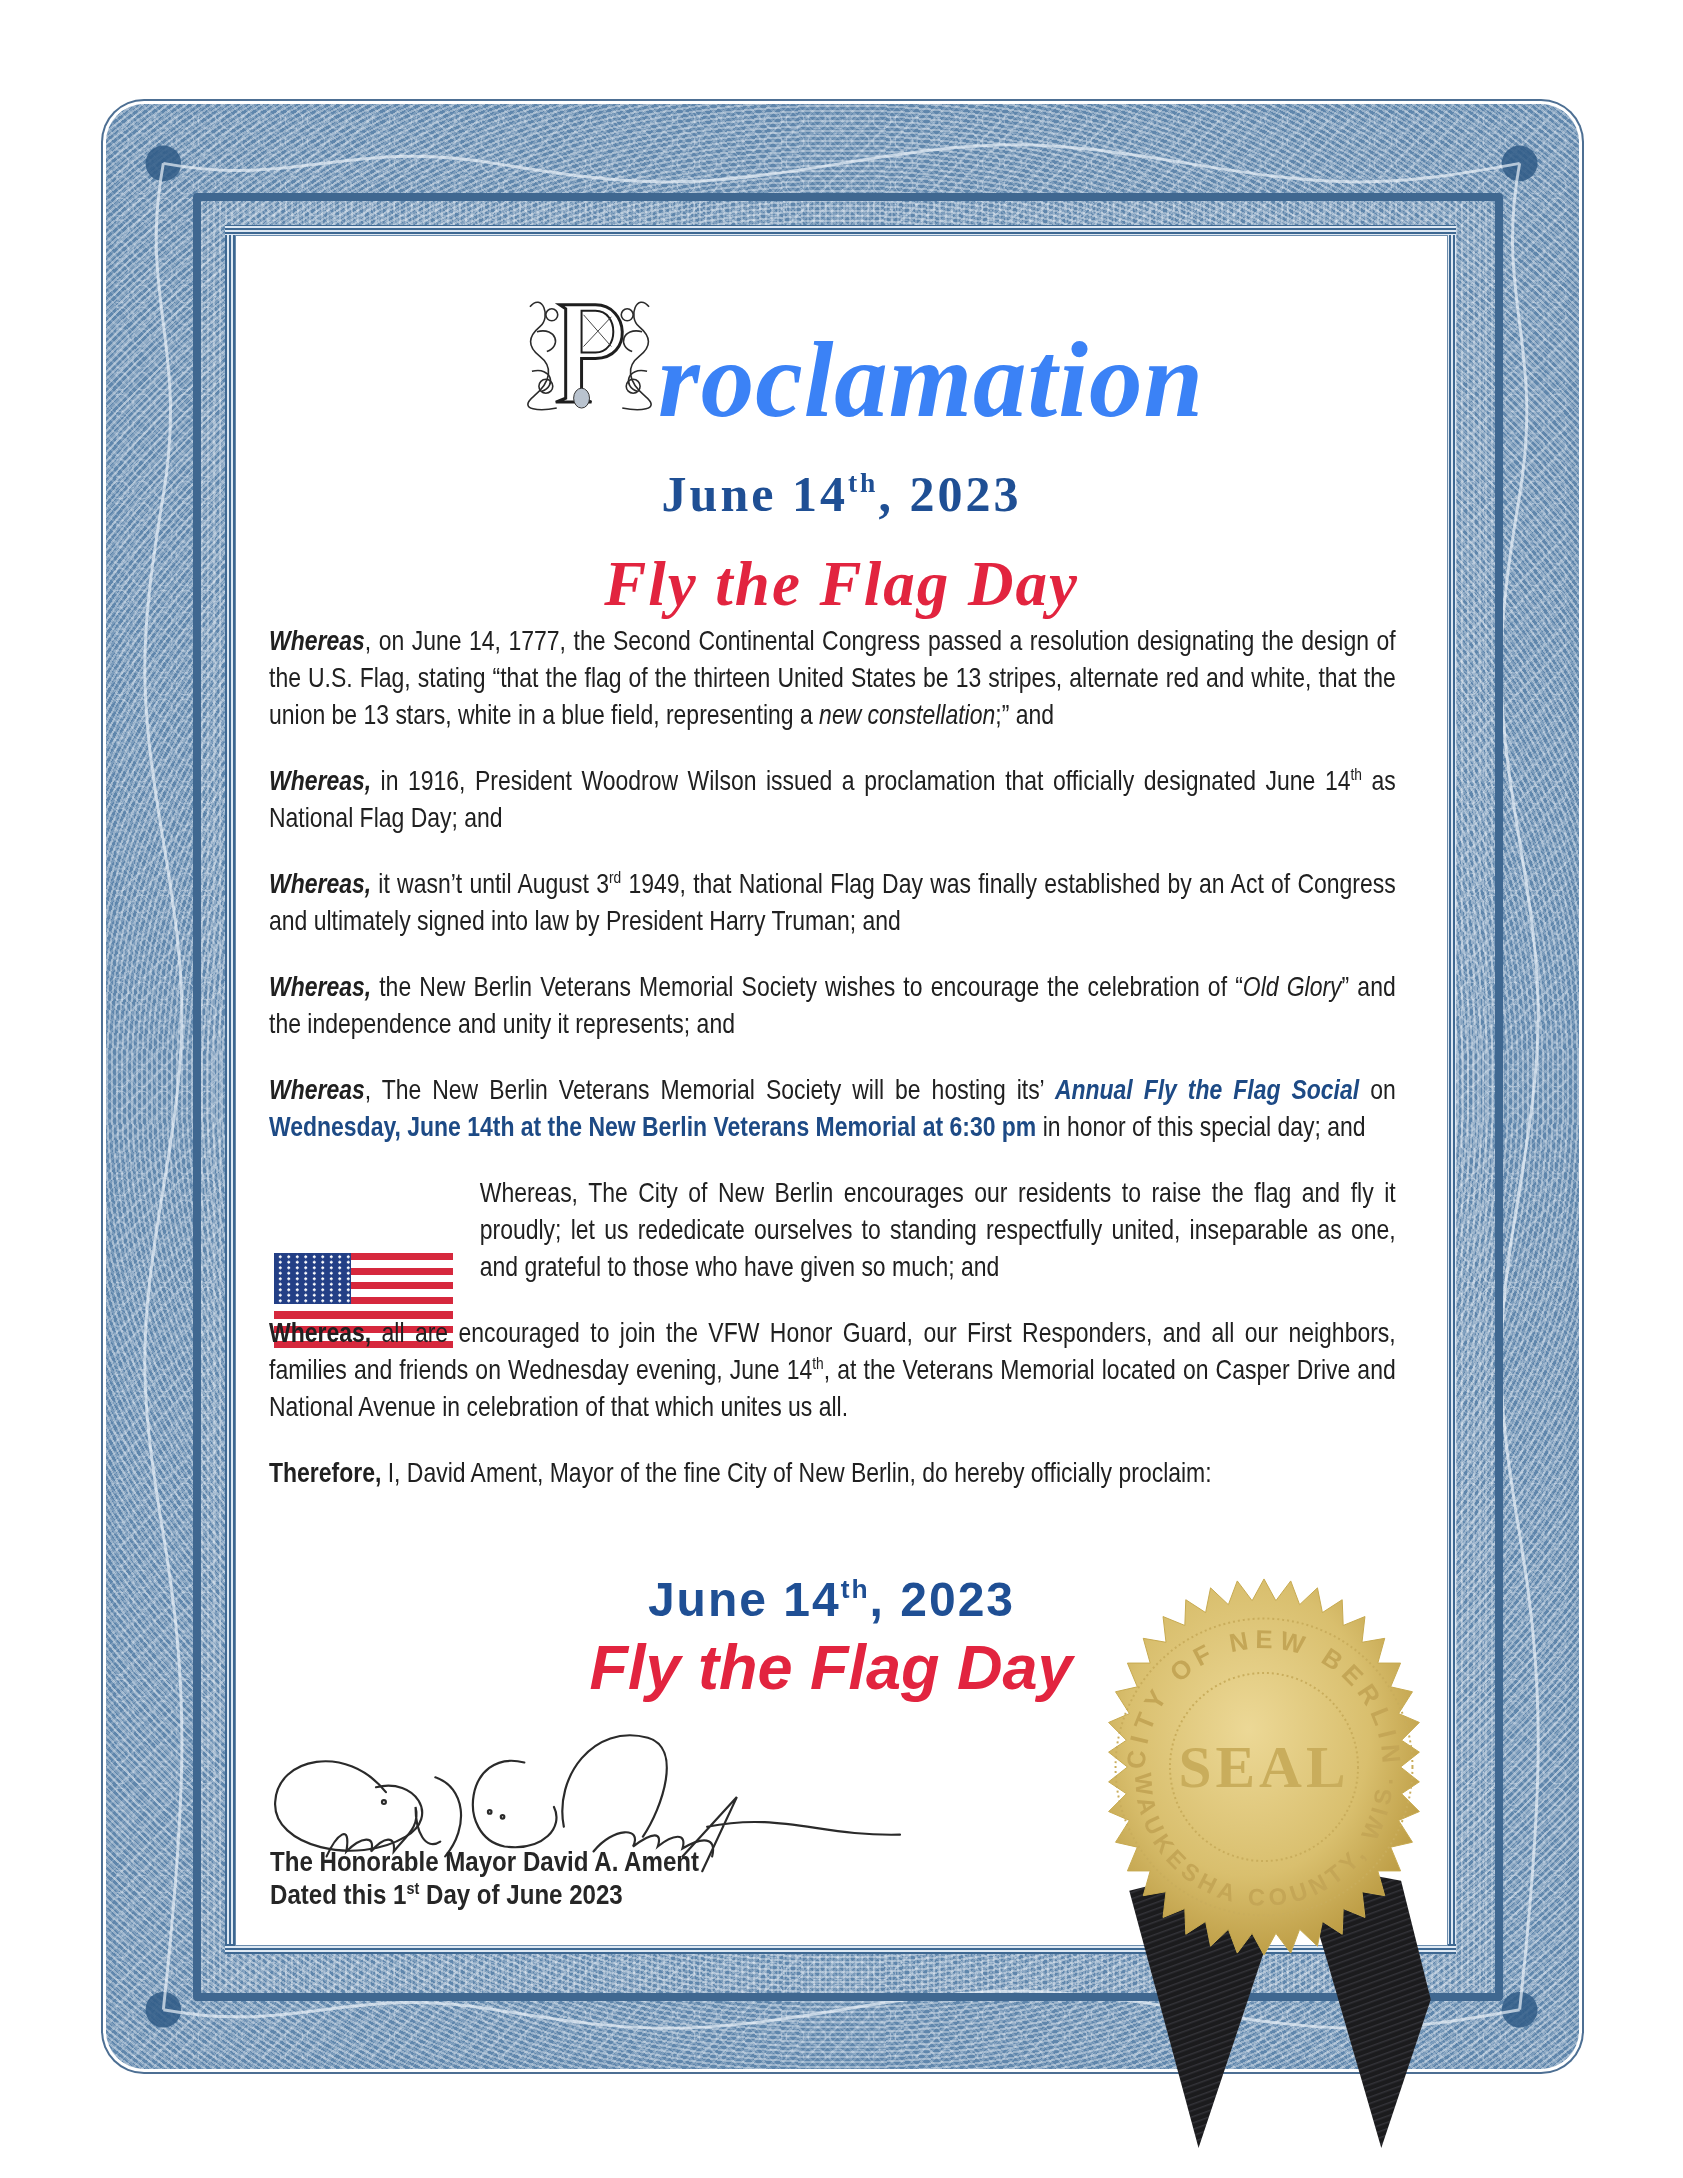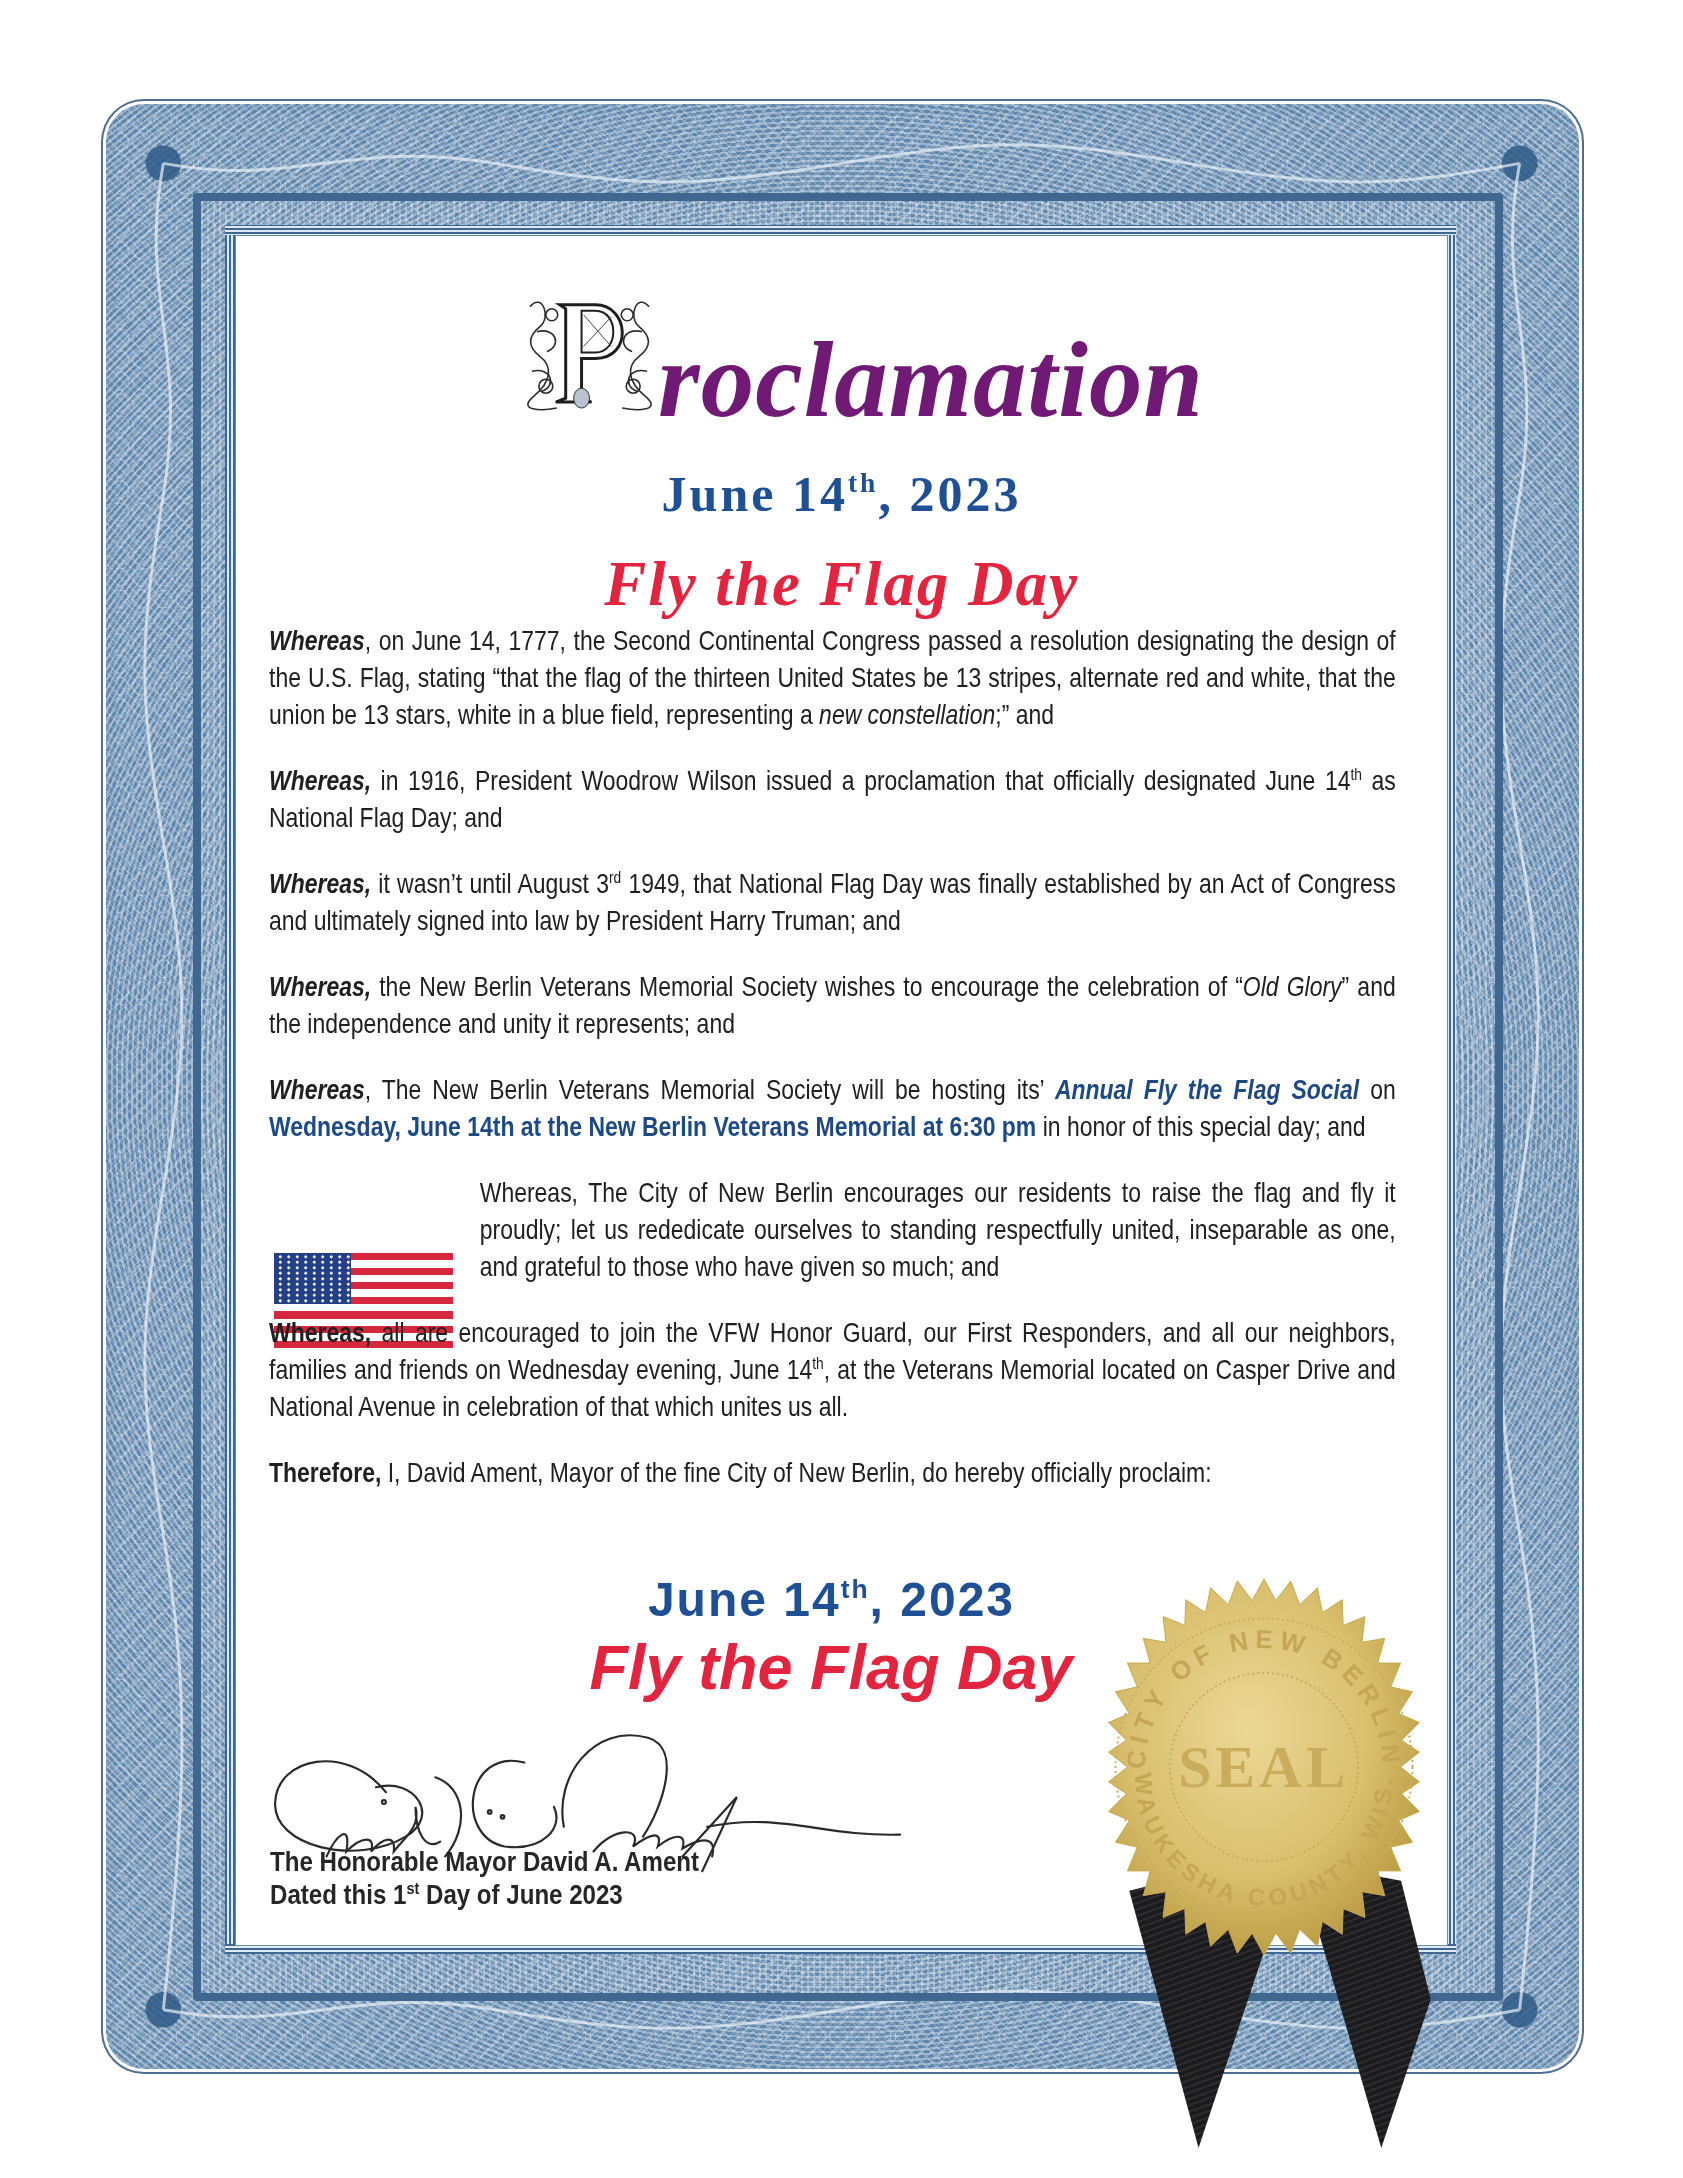--- a/index.html
+++ b/index.html
@@ -39,21 +39,21 @@
     background:#ffffff; border:1px solid #6b8cad;
   }
 
   
   .dropcap {
     position:absolute; left:522px; top:287px; width:135px; height:129px;
   }
   .title-rest {
     position:absolute; left:658px; top:327px;
     font-family:"Liberation Serif", serif; font-style:italic; font-weight:bold;
-    font-size:107px; line-height:107px; color:#701a75; letter-spacing:1px;text-align:center;
+    font-size:107px; line-height:107px; color:#3b82f6; letter-spacing:1px;text-align:center;
   }
   .date-top {
     position:absolute; left:0; width:1683px; top:465px; text-align:center;
     font-family:"Liberation Serif", serif; font-weight:bold; font-size:50px; line-height:59px;
     color:#1f4f94; letter-spacing:3px;
   }
   .date-top sup, .date-bottom sup { font-size:0.55em; vertical-align:0.7em; line-height:0; }
   .ffd-top {
     position:absolute; left:0; width:1683px; top:547px; text-align:center;
     font-family:"Liberation Serif", serif; font-weight:bold; font-style:italic; font-size:63px; line-height:75px;

